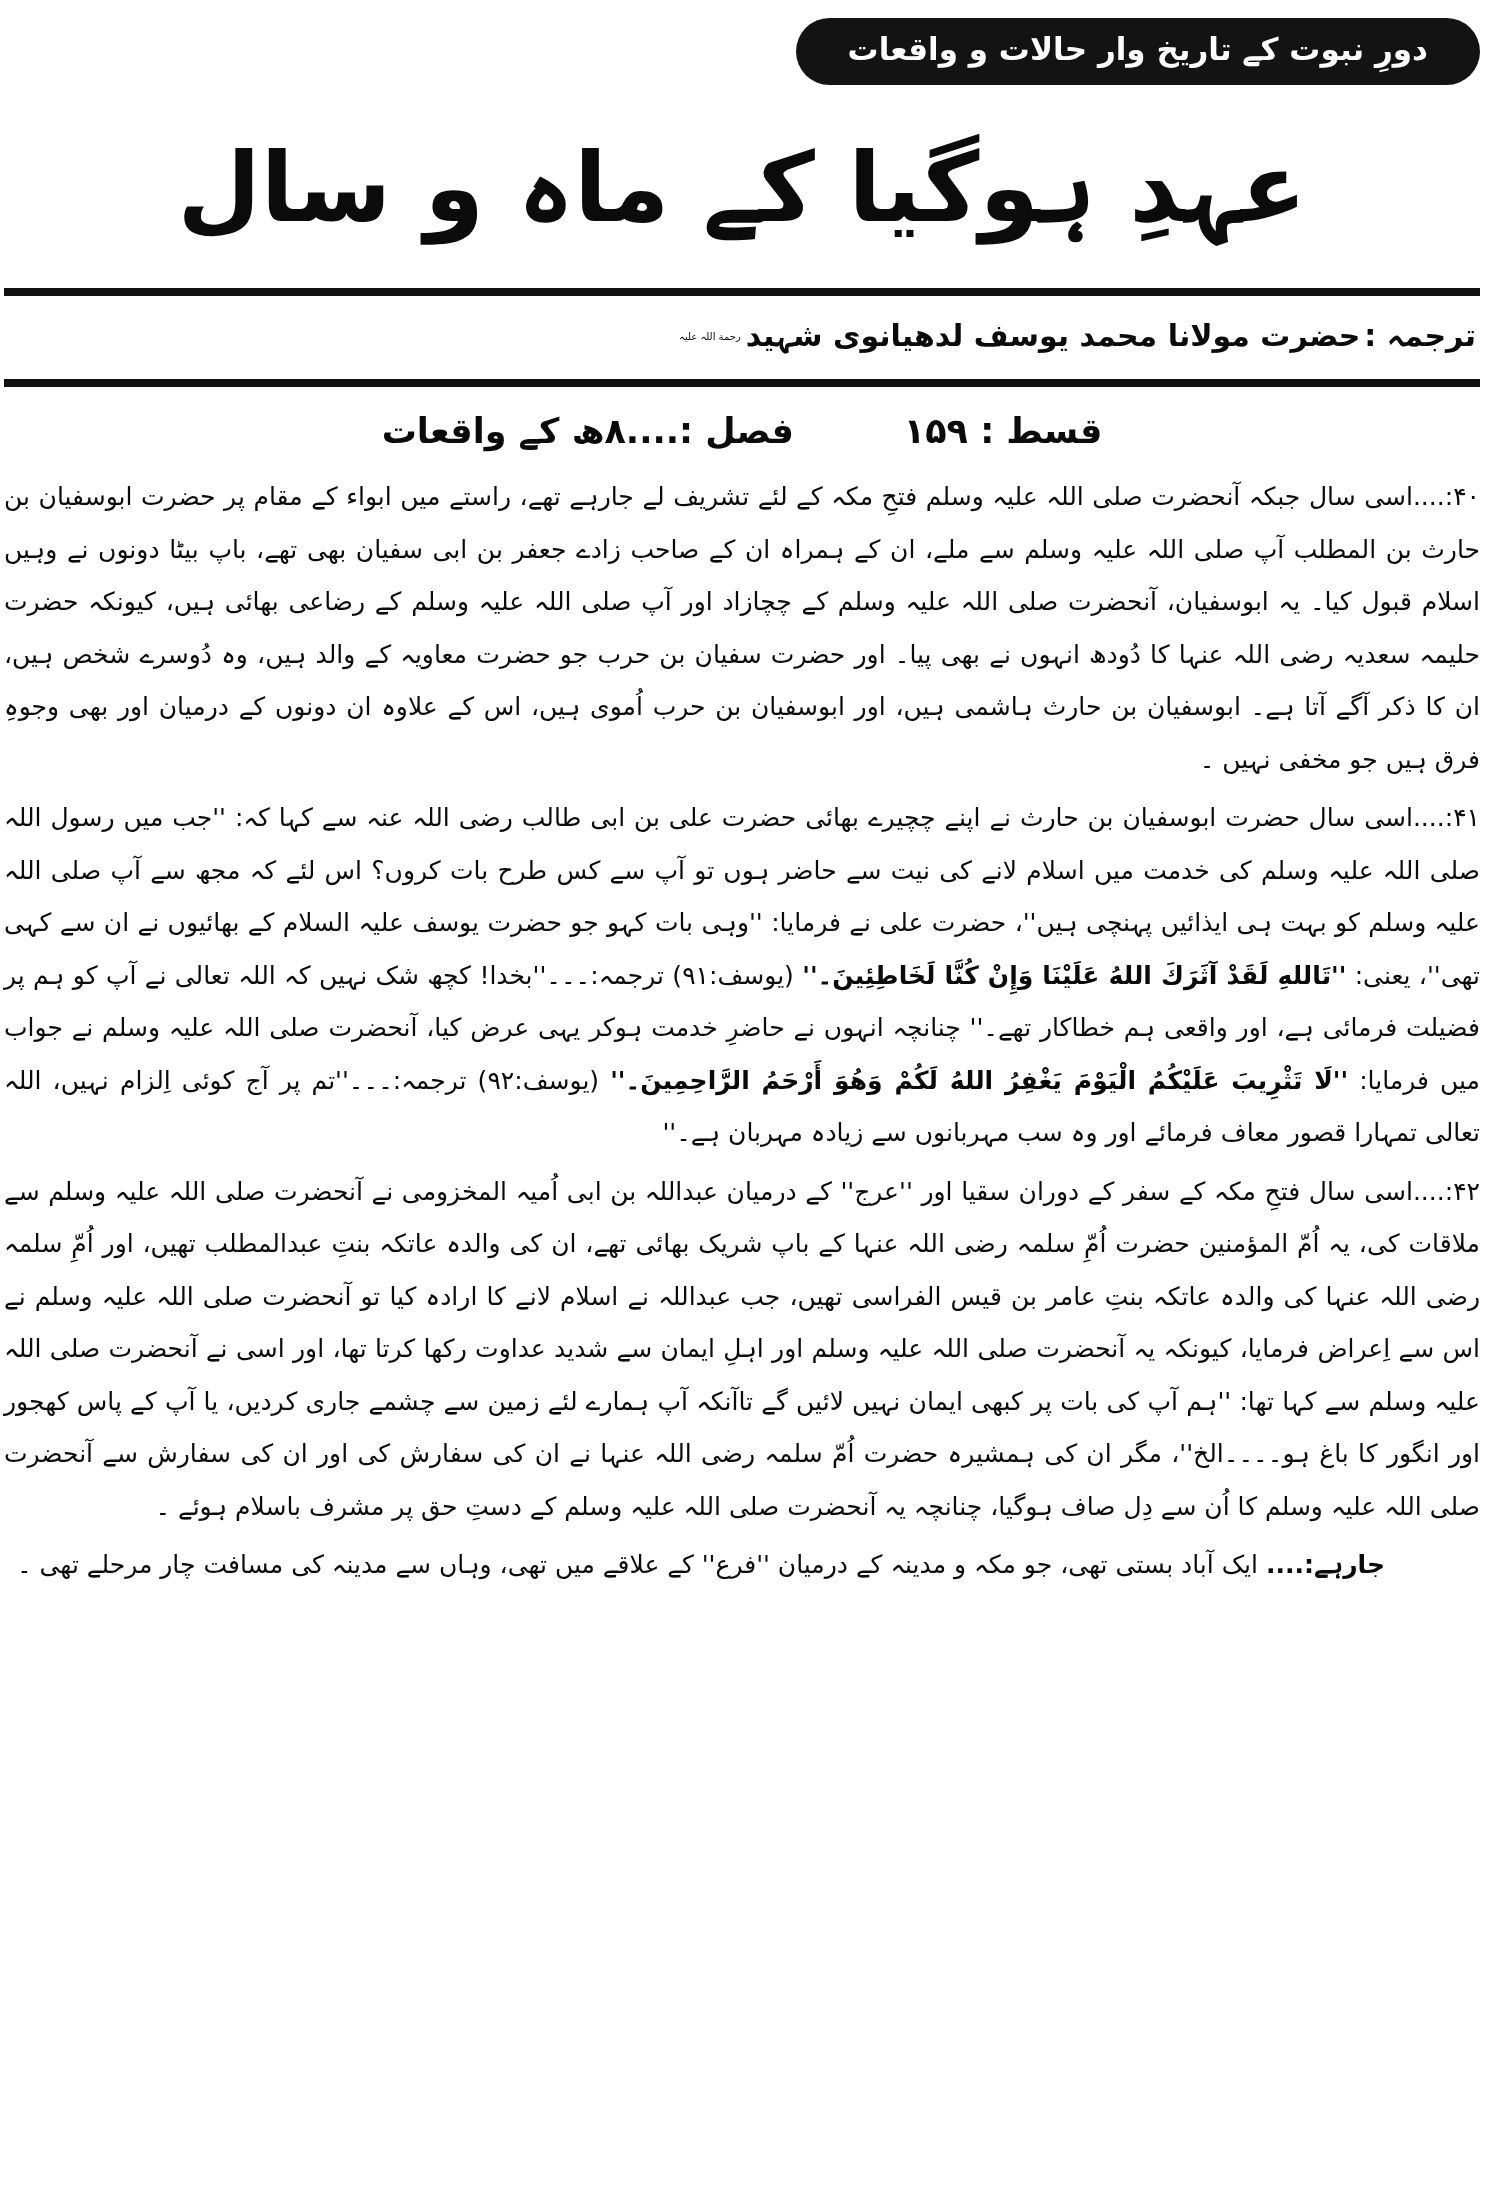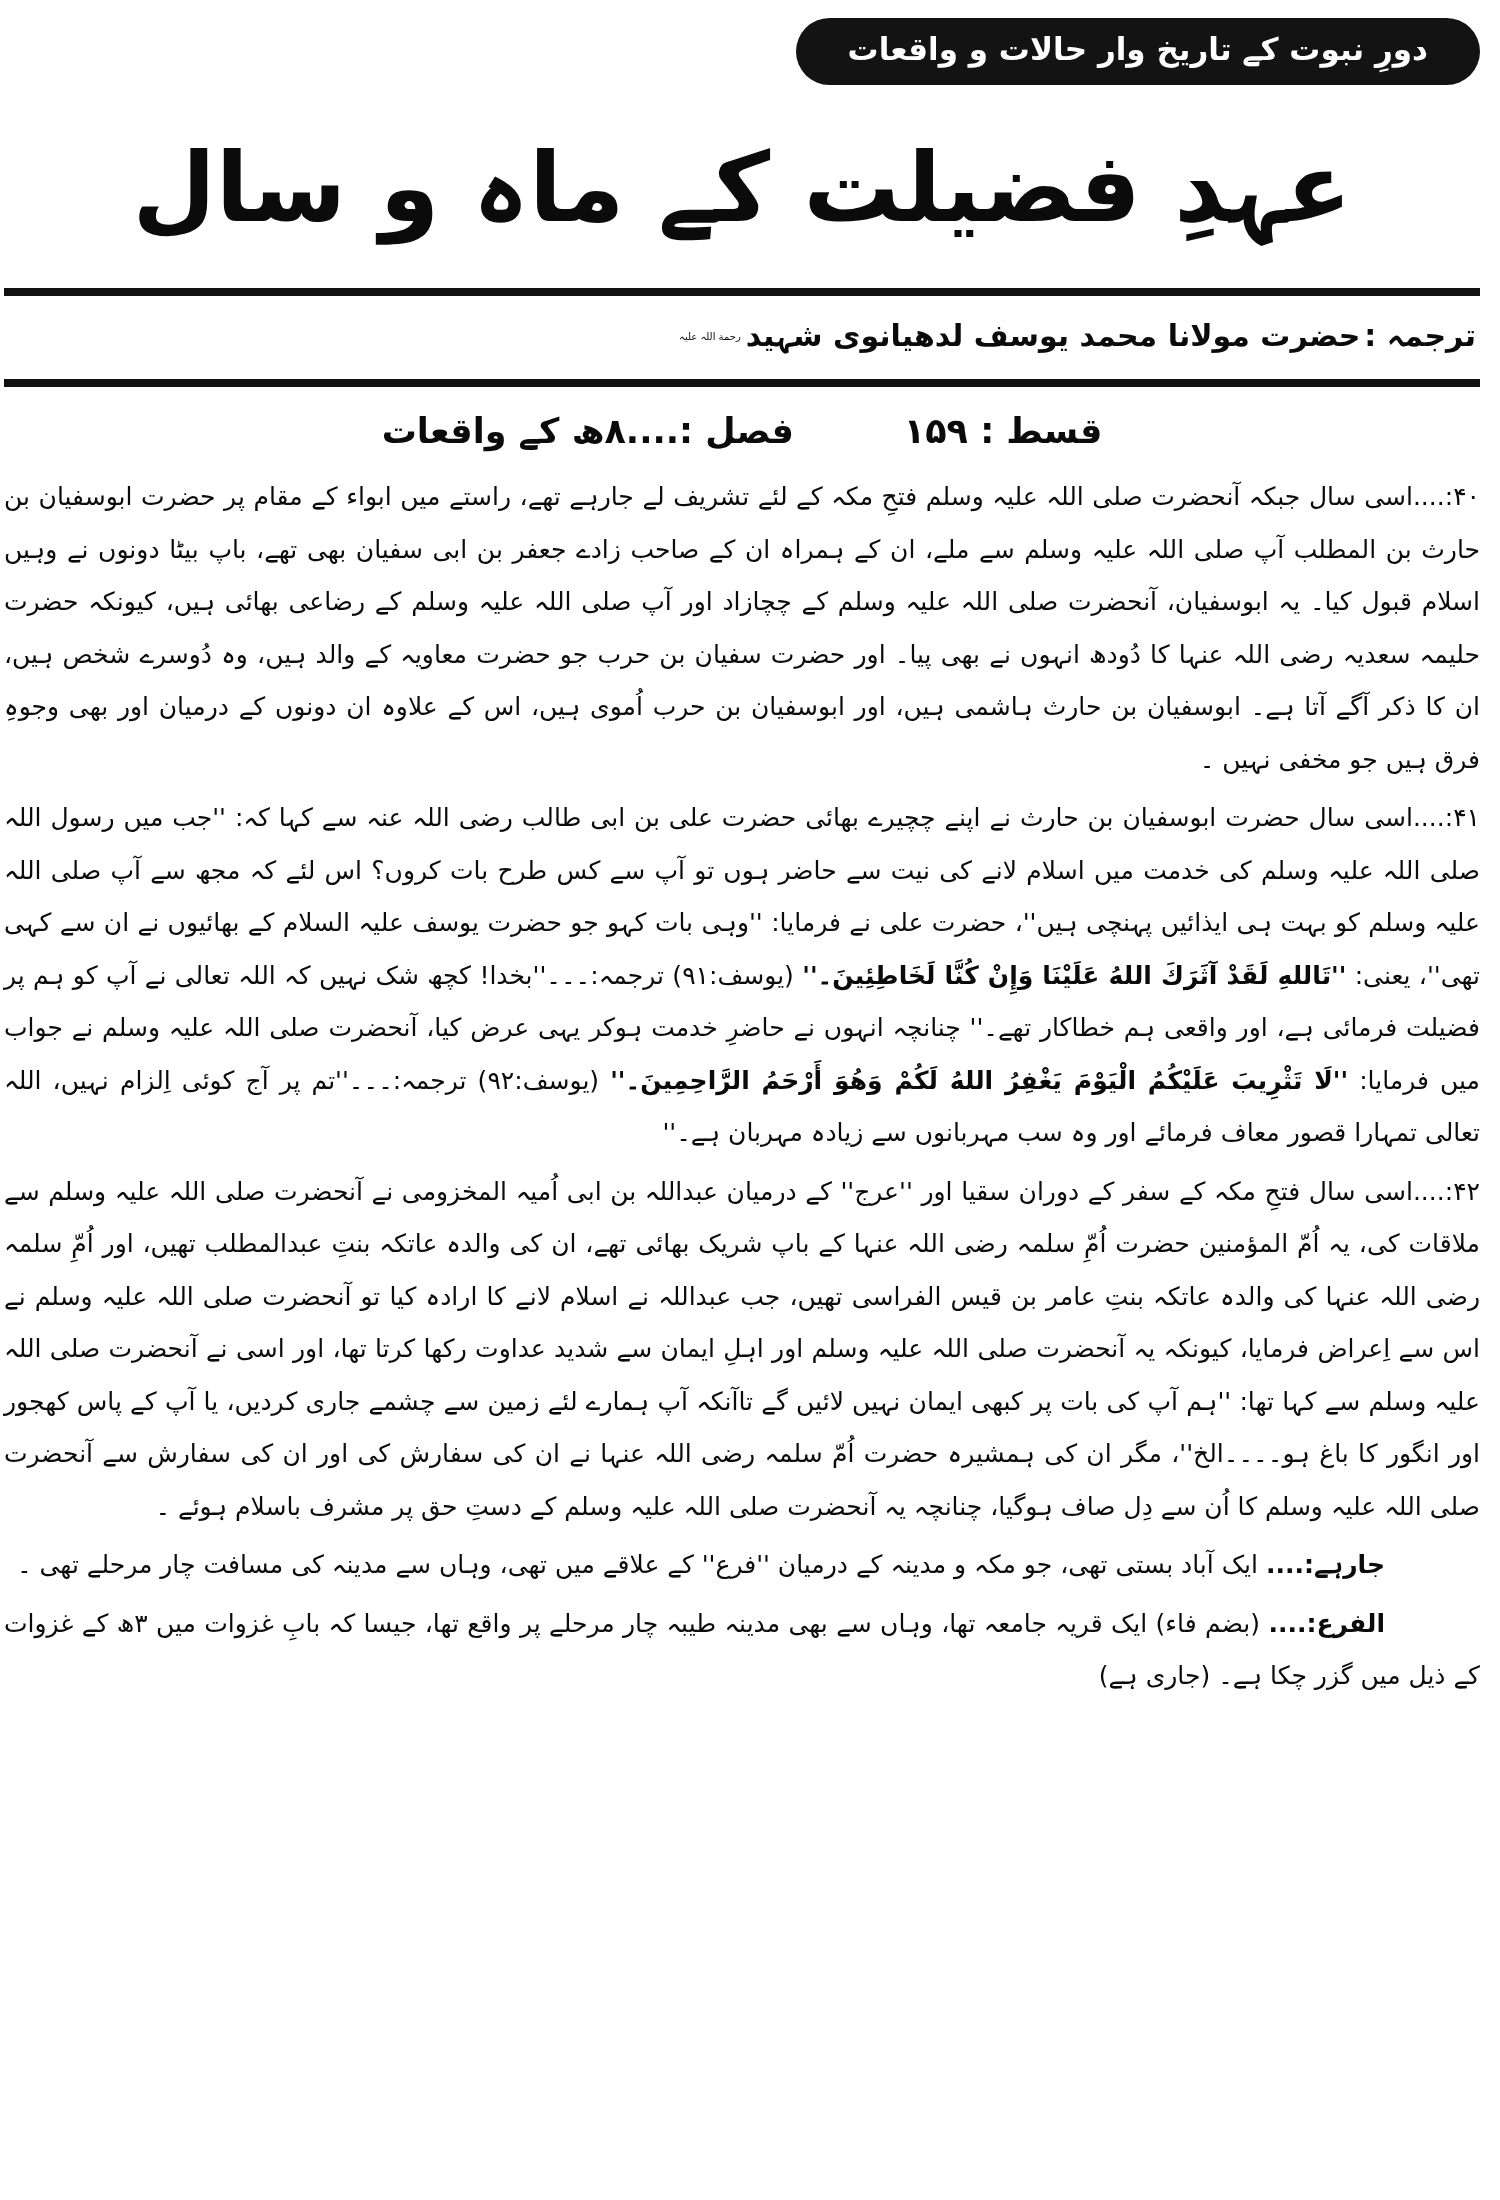--- a/index.html
+++ b/index.html
@@ -83,21 +83,21 @@
 </style>
 </head>
 <body>
 
 <div class="page">
 
   <div class="badge-row">
     <div class="badge">دورِ نبوت کے تاریخ وار حالات و واقعات</div>
   </div>
 
-  <h1 class="title">عہدِ فضیلت کے ماہ و سال</h1>
+  <h1 class="title">عہدِ ہوگیا کے ماہ و سال</h1>
 
   <hr class="rule">
 
   <div class="byline">
     <div class="byline-item">
       <span class="credit-label">ترجمہ :</span><span>حضرت مولانا محمد یوسف لدھیانوی شہید</span><span class="honorific">رحمة اللہ علیہ</span>
     </div>
   </div>
 
   <hr class="rule">
@@ -105,16 +105,15 @@
   <div class="section-heading">
     <span>قسط : ۱۵۹</span>
     <span>فصل :....۸ھ کے واقعات</span>
   </div>
 
   <main class="article-body" id="paragraphs">
       <p class="para"><span>۴۰:....اسی سال جبکہ آنحضرت صلی اللہ علیہ وسلم فتحِ مکہ کے لئے تشریف لے جارہے تھے، راستے میں ابواء کے مقام پر حضرت ابوسفیان بن حارث بن المطلب آپ صلی اللہ علیہ وسلم سے ملے، ان کے ہمراہ ان کے صاحب زادے جعفر بن ابی سفیان بھی تھے، باپ بیٹا دونوں نے وہیں اسلام قبول کیا۔ یہ ابوسفیان، آنحضرت صلی اللہ علیہ وسلم کے چچازاد اور آپ صلی اللہ علیہ وسلم کے رضاعی بھائی ہیں، کیونکہ حضرت حلیمہ سعدیہ رضی اللہ عنہا کا دُودھ انہوں نے بھی پیا۔ اور حضرت سفیان بن حرب جو حضرت معاویہ کے والد ہیں، وہ دُوسرے شخص ہیں، ان کا ذکر آگے آتا ہے۔ ابوسفیان بن حارث ہاشمی ہیں، اور ابوسفیان بن حرب اُموی ہیں، اس کے علاوہ ان دونوں کے درمیان اور بھی وجوہِ فرق ہیں جو مخفی نہیں ۔</span></p>
       <p class="para"><span>۴۱:....اسی سال حضرت ابوسفیان بن حارث نے اپنے چچیرے بھائی حضرت علی بن ابی طالب رضی اللہ عنہ سے کہا کہ: ''جب میں رسول اللہ صلی اللہ علیہ وسلم کی خدمت میں اسلام لانے کی نیت سے حاضر ہوں تو آپ سے کس طرح بات کروں؟ اس لئے کہ مجھ سے آپ صلی اللہ علیہ وسلم کو بہت ہی ایذائیں پہنچی ہیں''، حضرت علی نے فرمایا: ''وہی بات کہو جو حضرت یوسف علیہ السلام کے بھائیوں نے ان سے کہی تھی''، یعنی: </span><b>''تَاللهِ لَقَدْ آثَرَكَ اللهُ عَلَيْنَا وَإِنْ كُنَّا لَخَاطِئِينَ۔''</b><span> (یوسف:۹۱) ترجمہ:۔۔۔''بخدا! کچھ شک نہیں کہ اللہ تعالی نے آپ کو ہم پر فضیلت فرمائی ہے، اور واقعی ہم خطاکار تھے۔'' چنانچہ انہوں نے حاضرِ خدمت ہوکر یہی عرض کیا، آنحضرت صلی اللہ علیہ وسلم نے جواب میں فرمایا: </span><b>''لَا تَثْرِيبَ عَلَيْكُمُ الْيَوْمَ يَغْفِرُ اللهُ لَكُمْ وَهُوَ أَرْحَمُ الرَّاحِمِينَ۔''</b><span> (یوسف:۹۲) ترجمہ:۔۔۔''تم پر آج کوئی اِلزام نہیں، اللہ تعالی تمہارا قصور معاف فرمائے اور وہ سب مہربانوں سے زیادہ مہربان ہے۔''</span></p>
       <p class="para"><span>۴۲:....اسی سال فتحِ مکہ کے سفر کے دوران سقیا اور ''عرج'' کے درمیان عبداللہ بن ابی اُمیہ المخزومی نے آنحضرت صلی اللہ علیہ وسلم سے ملاقات کی، یہ اُمّ المؤمنین حضرت اُمِّ سلمہ رضی اللہ عنہا کے باپ شریک بھائی تھے، ان کی والدہ عاتکہ بنتِ عبدالمطلب تھیں، اور اُمِّ سلمہ رضی اللہ عنہا کی والدہ عاتکہ بنتِ عامر بن قیس الفراسی تھیں، جب عبداللہ نے اسلام لانے کا ارادہ کیا تو آنحضرت صلی اللہ علیہ وسلم نے اس سے اِعراض فرمایا، کیونکہ یہ آنحضرت صلی اللہ علیہ وسلم اور اہلِ ایمان سے شدید عداوت رکھا کرتا تھا، اور اسی نے آنحضرت صلی اللہ علیہ وسلم سے کہا تھا: ''ہم آپ کی بات پر کبھی ایمان نہیں لائیں گے تاآنکہ آپ ہمارے لئے زمین سے چشمے جاری کردیں، یا آپ کے پاس کھجور اور انگور کا باغ ہو۔۔۔۔الخ''، مگر ان کی ہمشیرہ حضرت اُمّ سلمہ رضی اللہ عنہا نے ان کی سفارش کی اور ان کی سفارش سے آنحضرت صلی اللہ علیہ وسلم کا اُن سے دِل صاف ہوگیا، چنانچہ یہ آنحضرت صلی اللہ علیہ وسلم کے دستِ حق پر مشرف باسلام ہوئے ۔</span></p>
       <p class="para indent"><b>جارہے:....</b><span> ایک آباد بستی تھی، جو مکہ و مدینہ کے درمیان ''فرع'' کے علاقے میں تھی، وہاں سے مدینہ کی مسافت چار مرحلے تھی ۔</span></p>
-      <p class="para indent"><b>الفرع:....</b><span> (بضم فاء) ایک قریہ جامعہ تھا، وہاں سے بھی مدینہ طیبہ چار مرحلے پر واقع تھا، جیسا کہ بابِ غزوات میں ۳ھ کے غزوات کے ذیل میں گزر چکا ہے۔ (جاری ہے)</span></p>
     </main>
 
 </div>
 
 </body></html>

